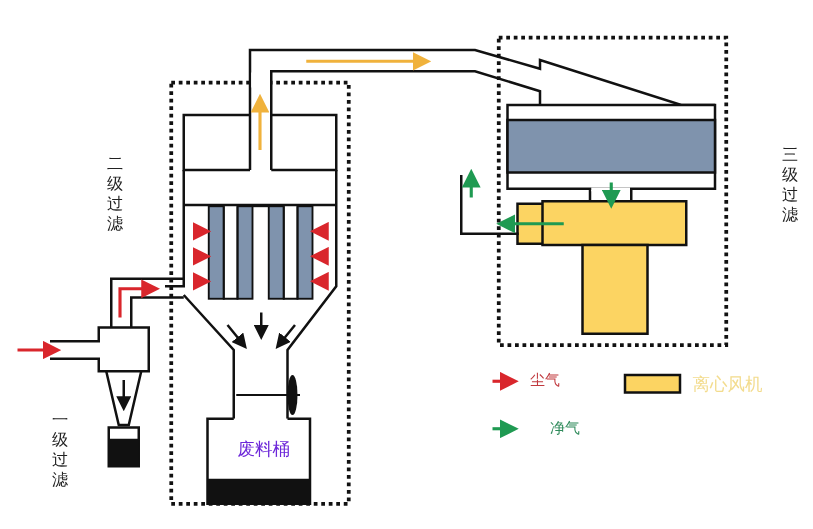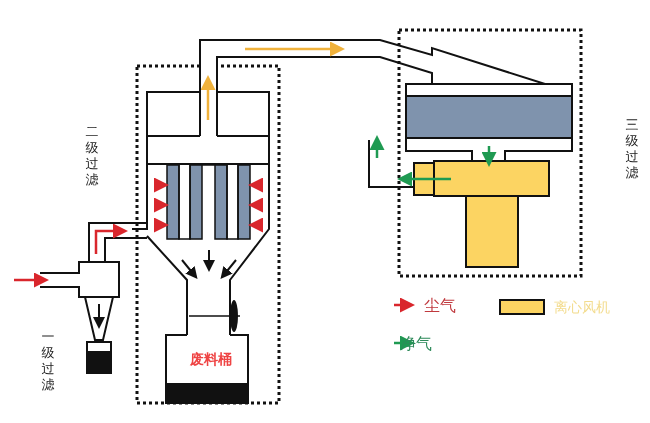--- a/index.html
+++ b/index.html
@@ -1,20 +1,20 @@
 <!DOCTYPE html>
 <html><head>
 <meta charset="utf-8">
 <style>
   html, body { margin:0; padding:0; background:#ffffff; }
   body { width:650px; height:423px; position:relative; overflow:hidden; font-family:"DejaVu Serif", serif; }
   svg { position:absolute; left:0; top:0; }
   .vlabel { position:absolute; width:16px; font-size:13px; line-height:16px; text-align:center; color:#222; font-family:"DejaVu Serif", serif; }
-  .legend-text { position:absolute; font-size:16px; font-family:"DejaVu Serif", serif; }
-  .bucket-label { position:absolute; font-size:14px; color:#ef4444; font-family:"DejaVu Sans", sans-serif;font-weight:bold; }
+  .legend-text { position:absolute; font-size:12px; font-family:"DejaVu Serif", serif; }
+  .bucket-label { position:absolute; font-size:14px; color:#6d28d9; font-family:"DejaVu Sans", sans-serif; }
 </style>
 </head>
 <body>
 
 <svg width="650" height="423" viewBox="0 0 650 423">
   <defs>
     <marker id="ar-red" markerWidth="6" markerHeight="6" refX="4" refY="3" orient="auto" markerUnits="strokeWidth">
         <path d="M0,0 L6,3 L0,6 Z" fill="#d9262c"></path>
       </marker>
     <marker id="ar-green" markerWidth="6" markerHeight="6" refX="4" refY="3" orient="auto" markerUnits="strokeWidth">
@@ -149,14 +149,14 @@
 <div class="vlabel" style="left:624px;top:117px;">
   <div>三</div>
   <div>级</div>
   <div>过</div>
   <div>滤</div>
 </div>
 
 <div class="bucket-label" style="left:190px;top:351px;">废料桶</div>
 
 <div class="legend-text" style="left:424px;top:296px;color:#c0393e;">尘气</div>
-<div class="legend-text" style="left:400px;top:334px;color:#2e8a5a;">净气</div>
+<div class="legend-text" style="left:440px;top:334px;color:#2e8a5a;">净气</div>
 <div class="legend-text" style="left:554px;top:299px;color:#f3dc8e;font-size:14px;">离心风机</div>
 
 </body></html>

